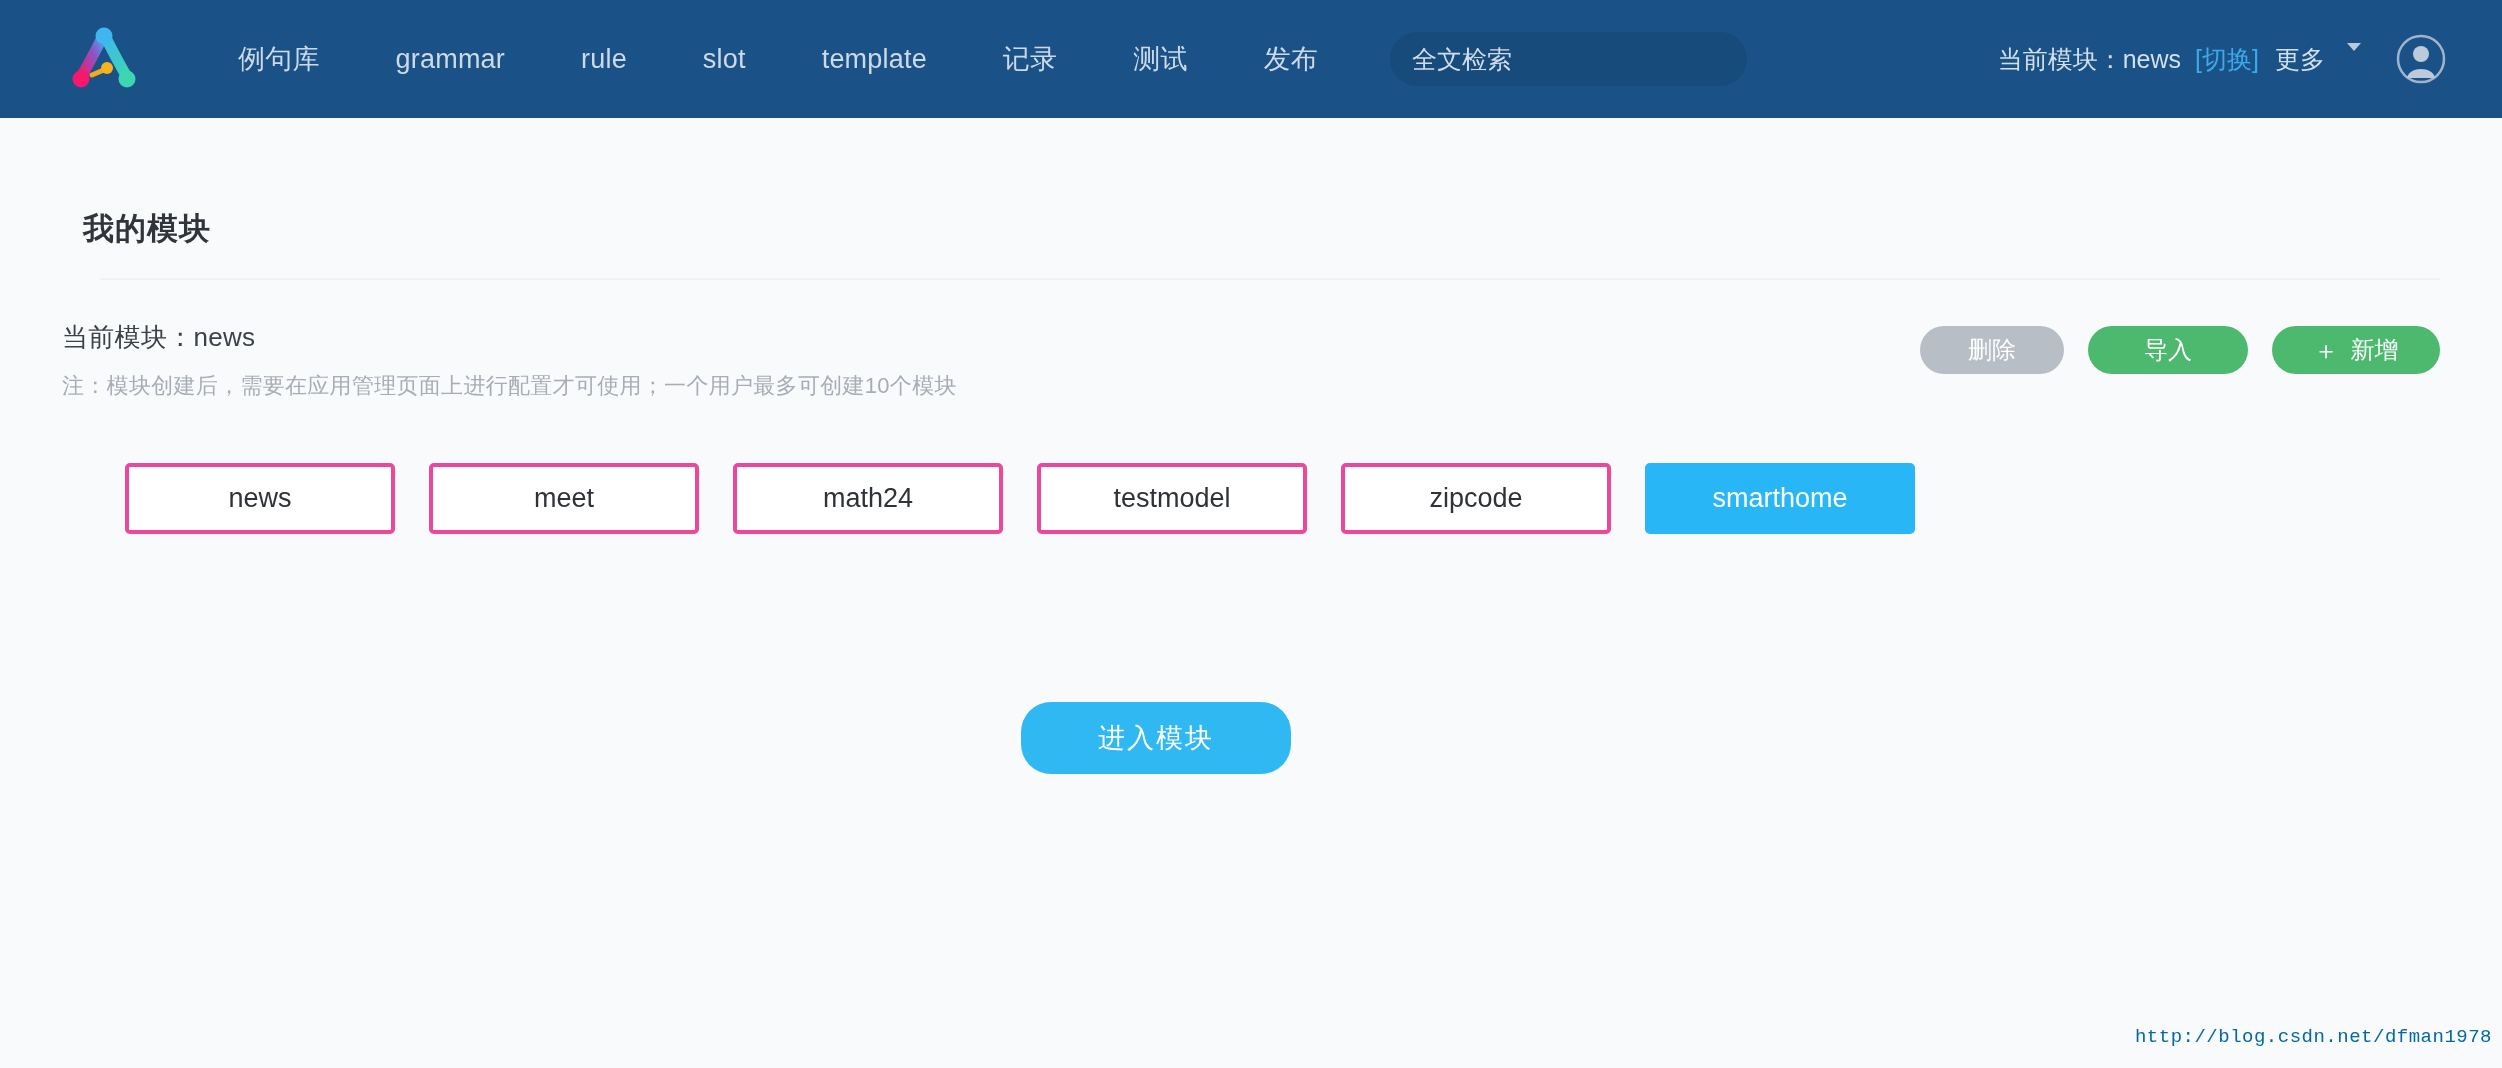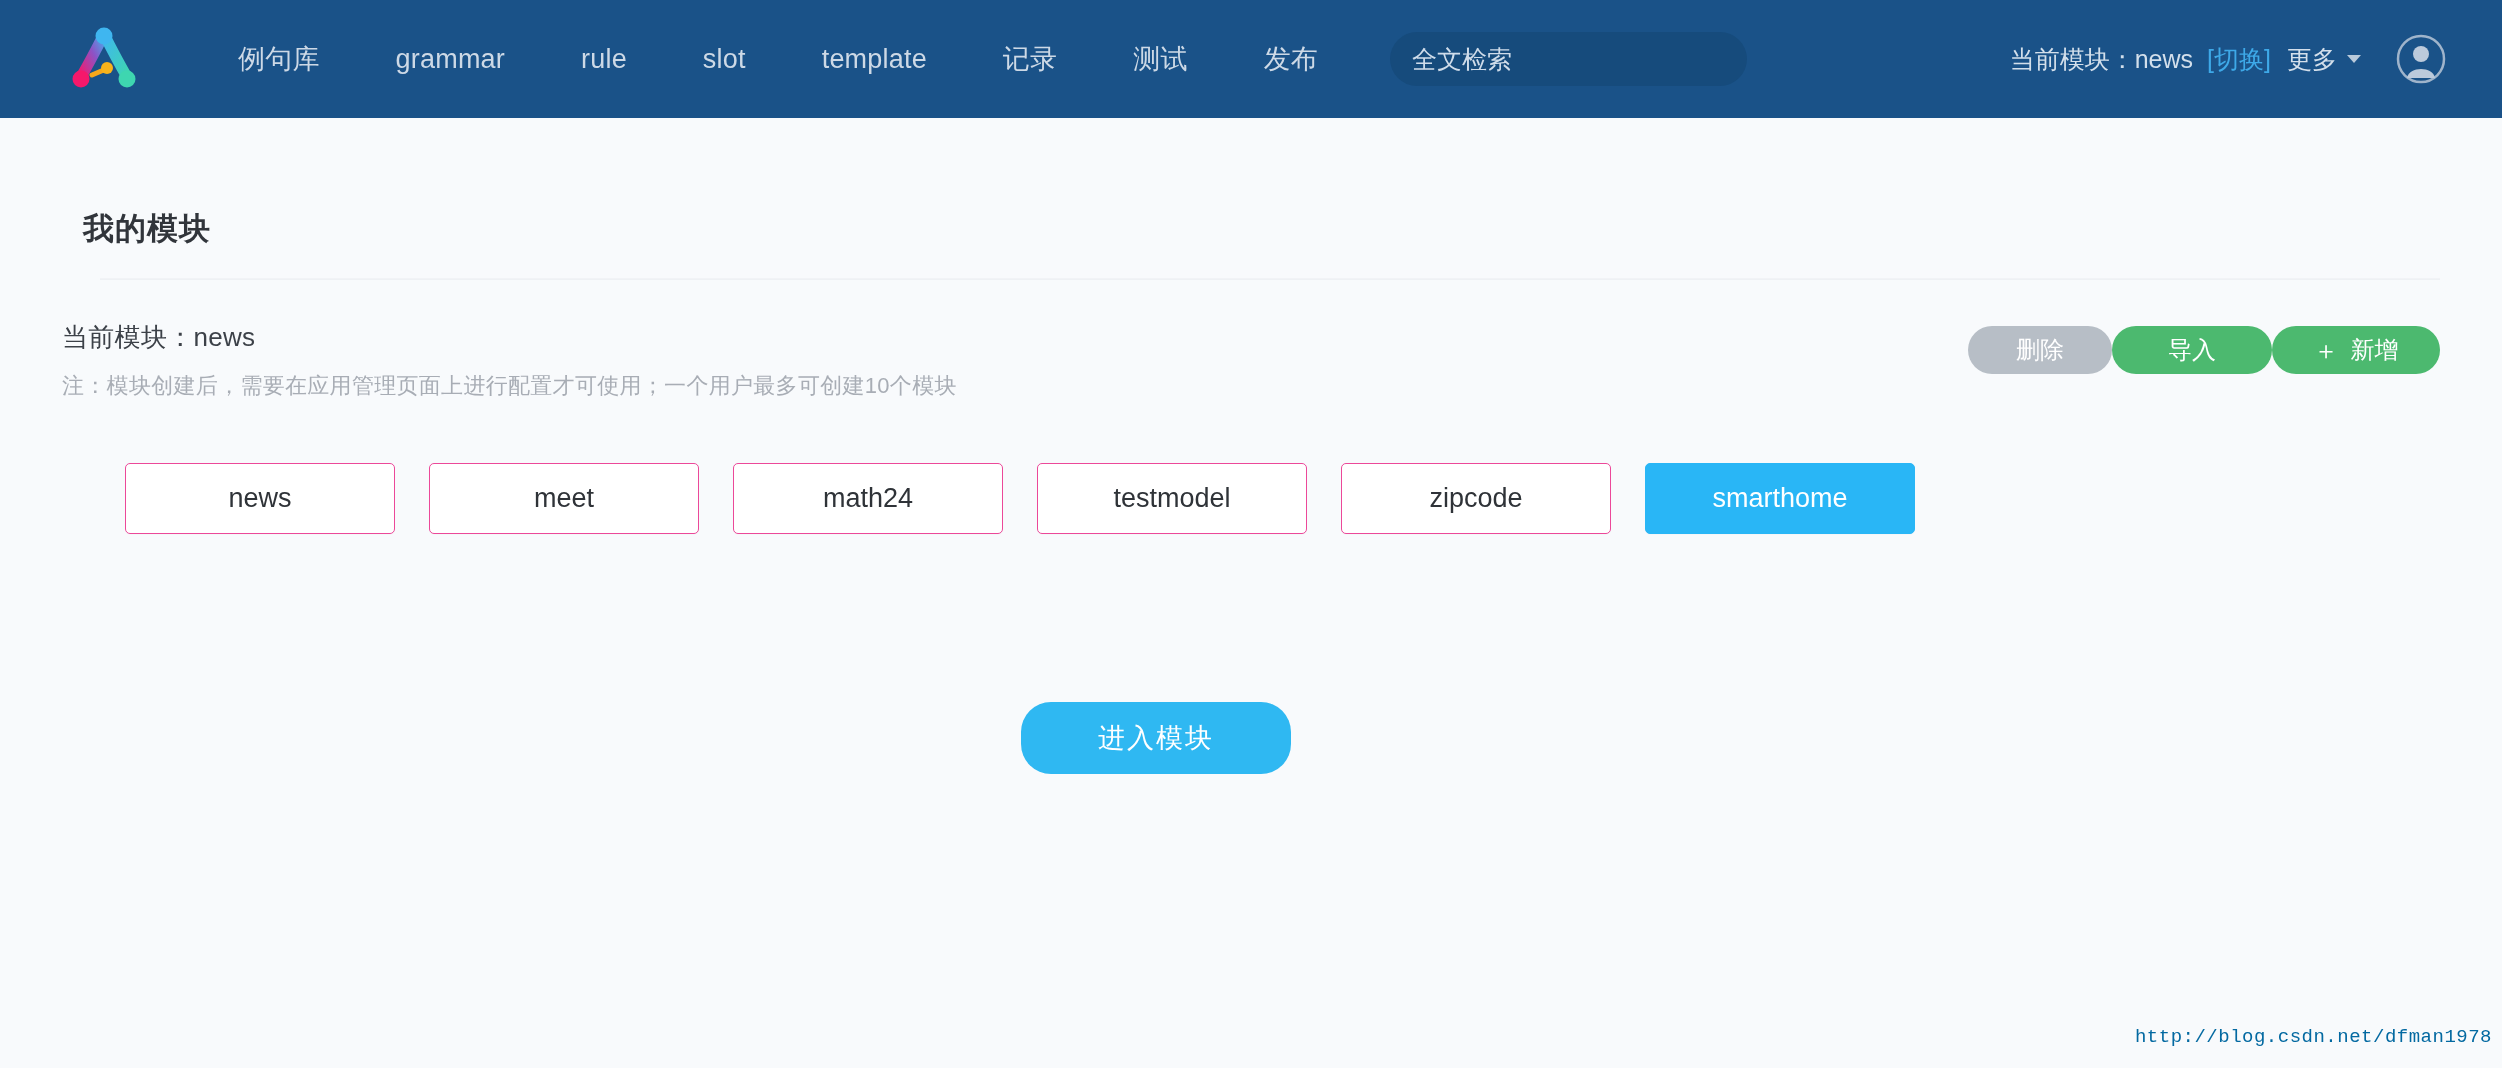--- a/index.html
+++ b/index.html
@@ -94,22 +94,21 @@
     margin-left: 14px;
     cursor: pointer;
     white-space: nowrap;
   }
   .more-menu {
     color: #d3dfeb;
     font-size: 25px;
     margin-left: 16px;
     cursor: pointer;
     display: flex;
-    align-items: center;
-    gap: 10px;
+    gap: 22px;
     white-space: nowrap;
   }
   .caret {
     width: 0; height: 0;
     border-left: 7px solid transparent;
     border-right: 7px solid transparent;
     border-top: 8px solid #b9cadb;
     display: inline-block;
   }
   .avatar {
@@ -159,20 +158,21 @@
   .note {
     margin-top: 16px;
     font-size: 22px;
     color: #a8adb5;
     letter-spacing: 0.3px;
   }
 
   .actions {
     display: flex;
     align-items: flex-end;
+    gap: 24px;
     margin-top: 6px;
   }
   .btn {
     border: none;
     border-radius: 26px;
     font-size: 24px;
     color: #ffffff;
     height: 48px;
     padding: 0 34px;
     cursor: pointer;
@@ -194,21 +194,21 @@
     align-items: center;
     gap: 34px;
     margin-top: 62px;
     padding-left: 63px;
     flex-wrap: wrap;
   }
   .chip {
     min-width: 270px;
     height: 71px;
     background: #ffffff;
-    border: 1px solid #ec4899;
+    border: 4px solid #ec4899;
     border-radius: 5px;
     display: flex;
     align-items: center;
     justify-content: center;
     font-size: 27px;
     color: #2f3338;
     cursor: pointer;
     padding: 0 24px;
     box-shadow: 0 1px 1px rgba(0,0,0,0.02);
     white-space: nowrap;

